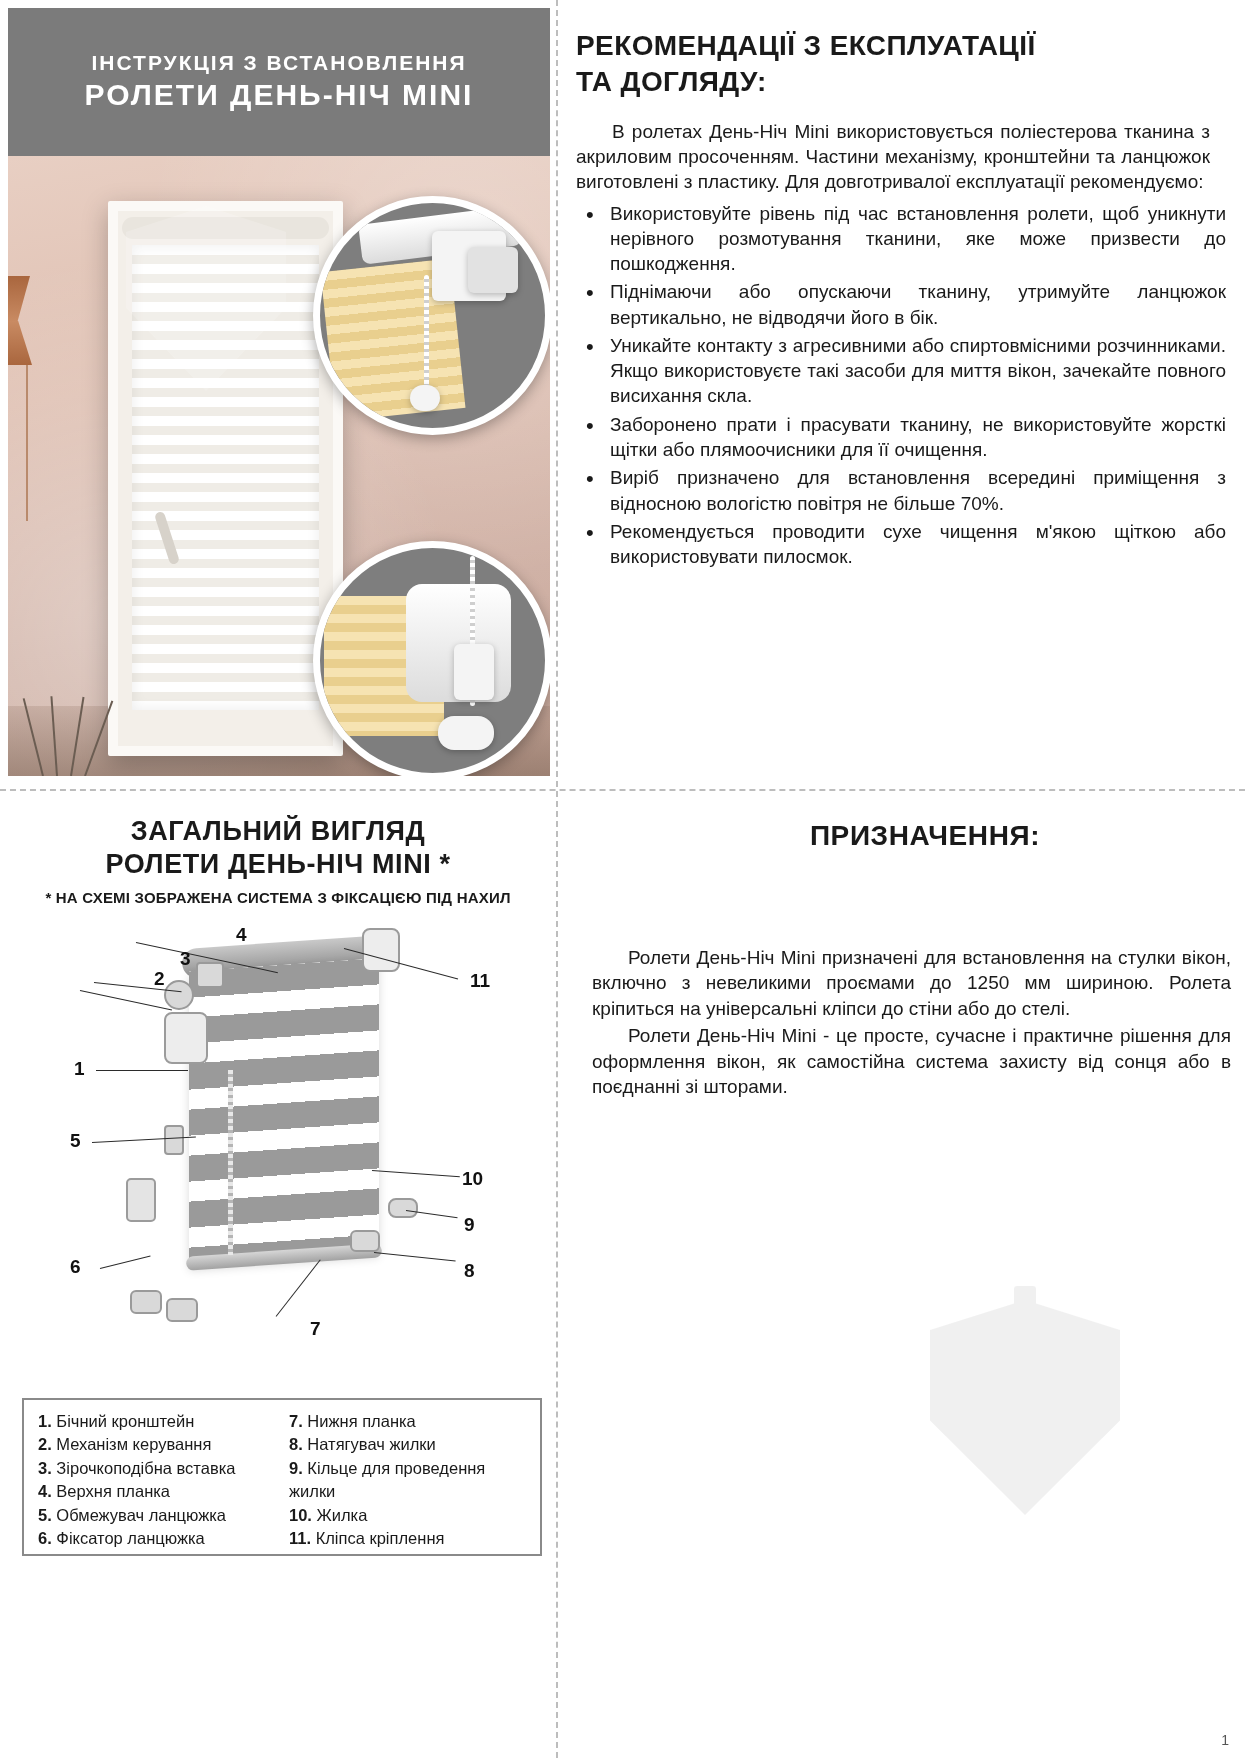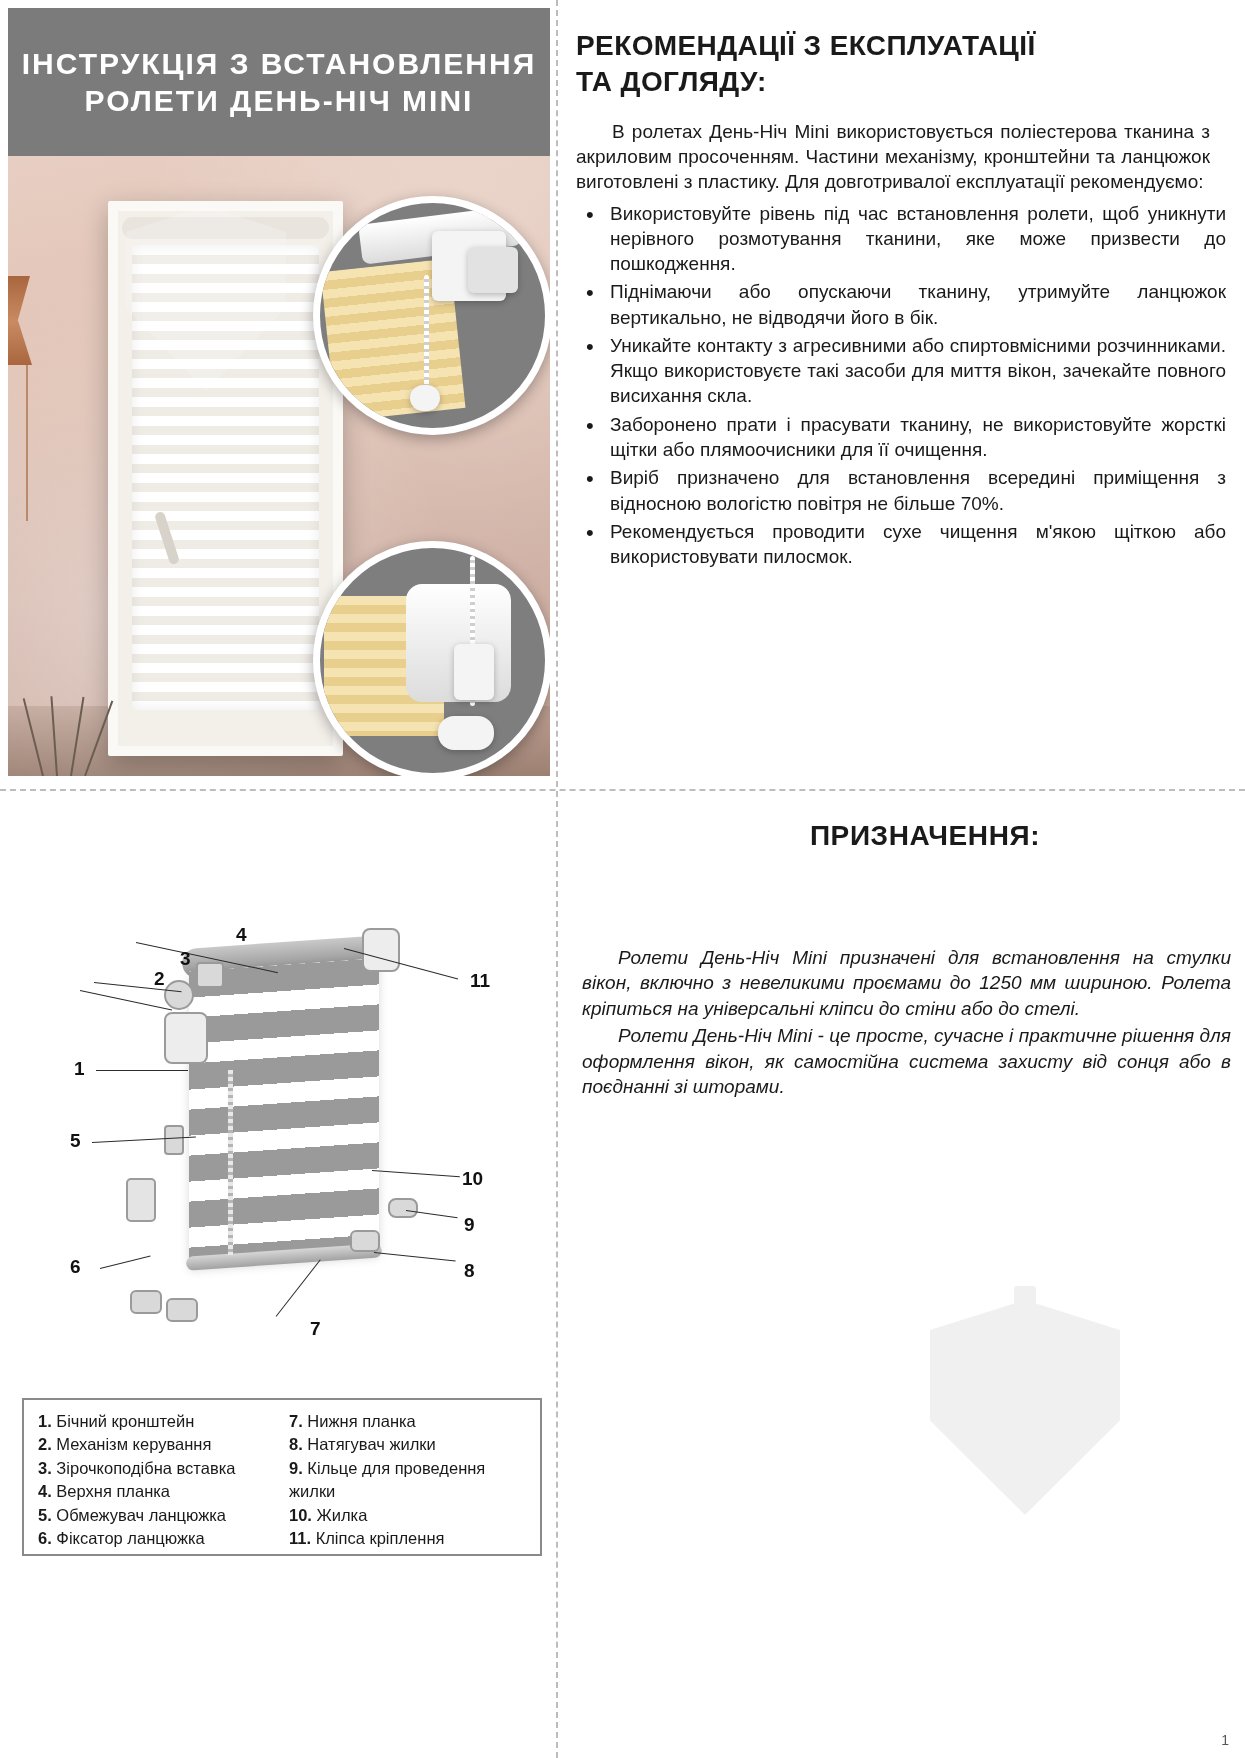--- a/index.html
+++ b/index.html
@@ -50,21 +50,21 @@
     background: #7b7b7b;
     color: #fff;
     display: flex;
     flex-direction: column;
     align-items: center;
     justify-content: center;
     text-align: center;
     letter-spacing: 1.5px;
   }
   .tl-header .l1 {
-    font-size: 30px;
+    font-size: 21px;
     font-weight: bold;
     line-height: 1.25;
     letter-spacing: 2px;
   }
   .tl-header .l2 {
     font-size: 30px;
     font-weight: bold;
     line-height: 1.25;
     letter-spacing: 2px;
   }
@@ -421,23 +421,22 @@
   .br-text {
     position: absolute;
     left: 576px;
     top: 945px;
     width: 655px;
     font-size: 19px;
     line-height: 1.34;
     text-align: justify;
   }
   .br-text p {
-    margin: 0 0 2px 6px;
+    margin: 0 0 2px 16px;
     text-indent: 36px;
-    font-style: italic;
   }
   .br-wm {
     position: absolute;
     left: 930px;
     top: 1300px;
     opacity: 0.12;
   }
   .br-wm .sh {
     width: 190px; height: 215px;
     background: #8d8d8d;
@@ -524,20 +523,25 @@
     <ul class="bullets">
       <li>Використовуйте рівень під час встановлення ролети, щоб уникнути нерівного розмотування тканини, яке може призвести до пошкодження.</li>
       <li>Піднімаючи або опускаючи тканину, утримуйте ланцюжок вертикально, не відводячи його в бік.</li>
       <li>Уникайте контакту з агресивними або спиртовмісними розчинниками. Якщо використовуєте такі засоби для миття вікон, зачекайте повного висихання скла.</li>
       <li>Заборонено прати і прасувати тканину, не використовуйте жорсткі щітки або плямоочисники для її очищення.</li>
       <li>Виріб призначено для встановлення всередині приміщення з відносною вологістю повітря не більше 70%.</li>
       <li>Рекомендується проводити сухе чищення м'якою щіткою або використовувати пилосмок.</li>
     </ul>
   </div>
 
+  <div class="bl-title">
+    <div class="t1">ЗАГАЛЬНИЙ ВИГЛЯД</div>
+    <div class="t1">РОЛЕТИ  ДЕНЬ-НІЧ  MINI *</div>
+    <div class="t2">* НА СХЕМІ ЗОБРАЖЕНА СИСТЕМА З ФІКСАЦІЄЮ ПІД НАХИЛ</div>
+  </div>
 
   <div class="diagram">
     <div class="dg-tube"></div>
     <div class="dg-blind"></div>
     <div class="dg-bottombar"></div>
     <div class="dg-bracketL"></div>
     <div class="dg-bracketR"></div>
     <div class="dg-chain"></div>
     <div class="dg-clip"></div>
     <div class="dg-part" style="left:150px; top:60px; width:26px; height:26px; border-radius:50%;"></div>

